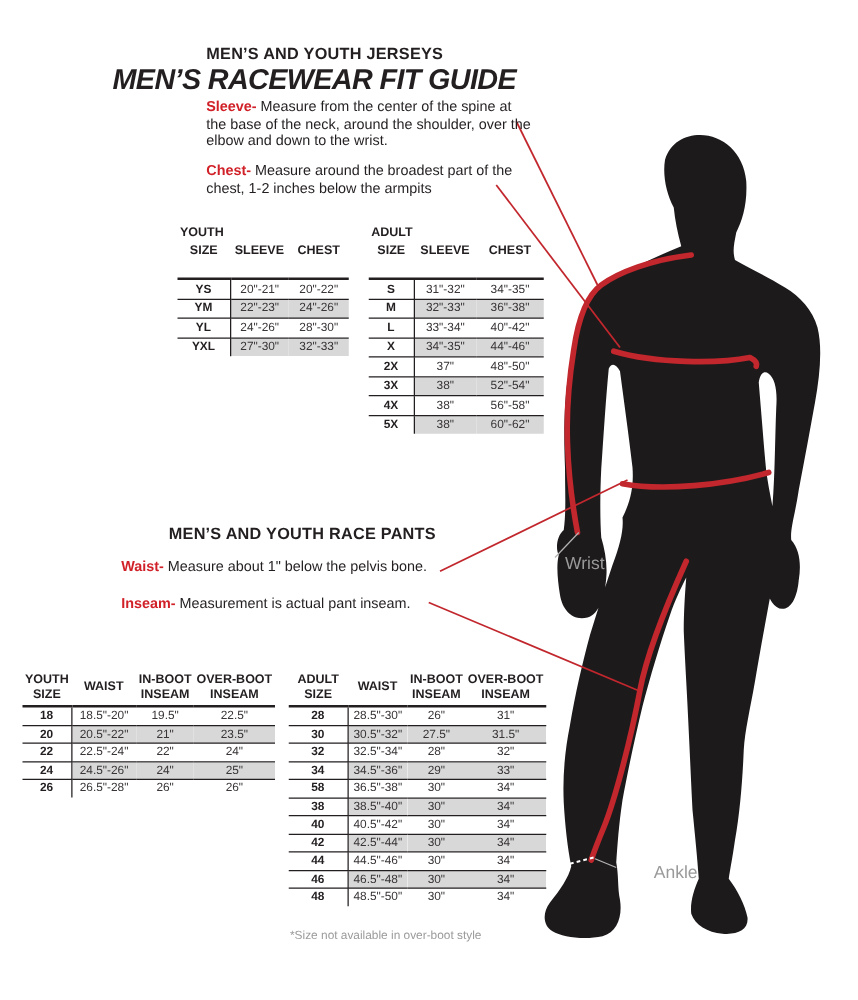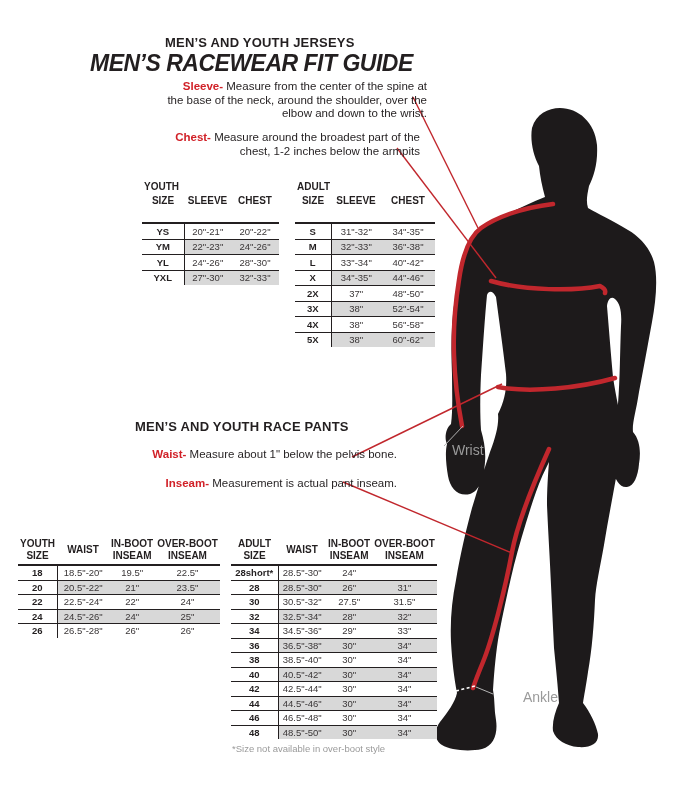--- a/index.html
+++ b/index.html
@@ -18,21 +18,21 @@
   }
   .abs{position:absolute;}
   .page-title{
     left:90px;top:18px;font-size:23px;font-style:italic;font-weight:800;
     letter-spacing:-0.5px;white-space:nowrap;margin-top:32px;
   }
   .section-heading{
     font-size:13px;font-weight:bold;letter-spacing:0.2px;white-space:nowrap;
   }
   .instruction{
-    font-size:11.5px;line-height:13.5px;margin:0;text-align:right;
+    font-size:11.5px;line-height:13.5px;margin:0;
   }
   .term{color:var(--accent-text);font-weight:bold;}
   
   .tbl{border-collapse:collapse;table-layout:fixed;}
   .tbl th,.tbl td{
     text-align:center;vertical-align:middle;overflow:hidden;white-space:nowrap;
   }
   .tbl th{font-size:10px;font-weight:bold;padding:0 2px 16px 2px;}
   .tbl .group th{text-align:left;padding:0 0 3px 2px;border-bottom:none;}
   .tbl thead tr.hdr th{border-bottom:2px solid var(--ink);}
@@ -354,26 +354,20 @@
             <span class="h-bot">INSEAM</span>
           </th>
         <th>
             <span class="h-top">OVER-BOOT</span>
             <span class="h-bot">INSEAM</span>
           </th>
       </tr>
     </thead>
     <tbody>
         <tr>
-          <td>28short*</td>
-          <td>28.5"-30"</td>
-          <td>24"</td>
-          <td></td>
-        </tr>
-        <tr>
           <td>28</td>
           <td>28.5"-30"</td>
           <td>26"</td>
           <td>31"</td>
         </tr>
         <tr>
           <td>30</td>
           <td>30.5"-32"</td>
           <td>27.5"</td>
           <td>31.5"</td>
@@ -384,21 +378,21 @@
           <td>28"</td>
           <td>32"</td>
         </tr>
         <tr>
           <td>34</td>
           <td>34.5"-36"</td>
           <td>29"</td>
           <td>33"</td>
         </tr>
         <tr>
-          <td>36</td>
+          <td>58</td>
           <td>36.5"-38"</td>
           <td>30"</td>
           <td>34"</td>
         </tr>
         <tr>
           <td>38</td>
           <td>38.5"-40"</td>
           <td>30"</td>
           <td>34"</td>
         </tr>

